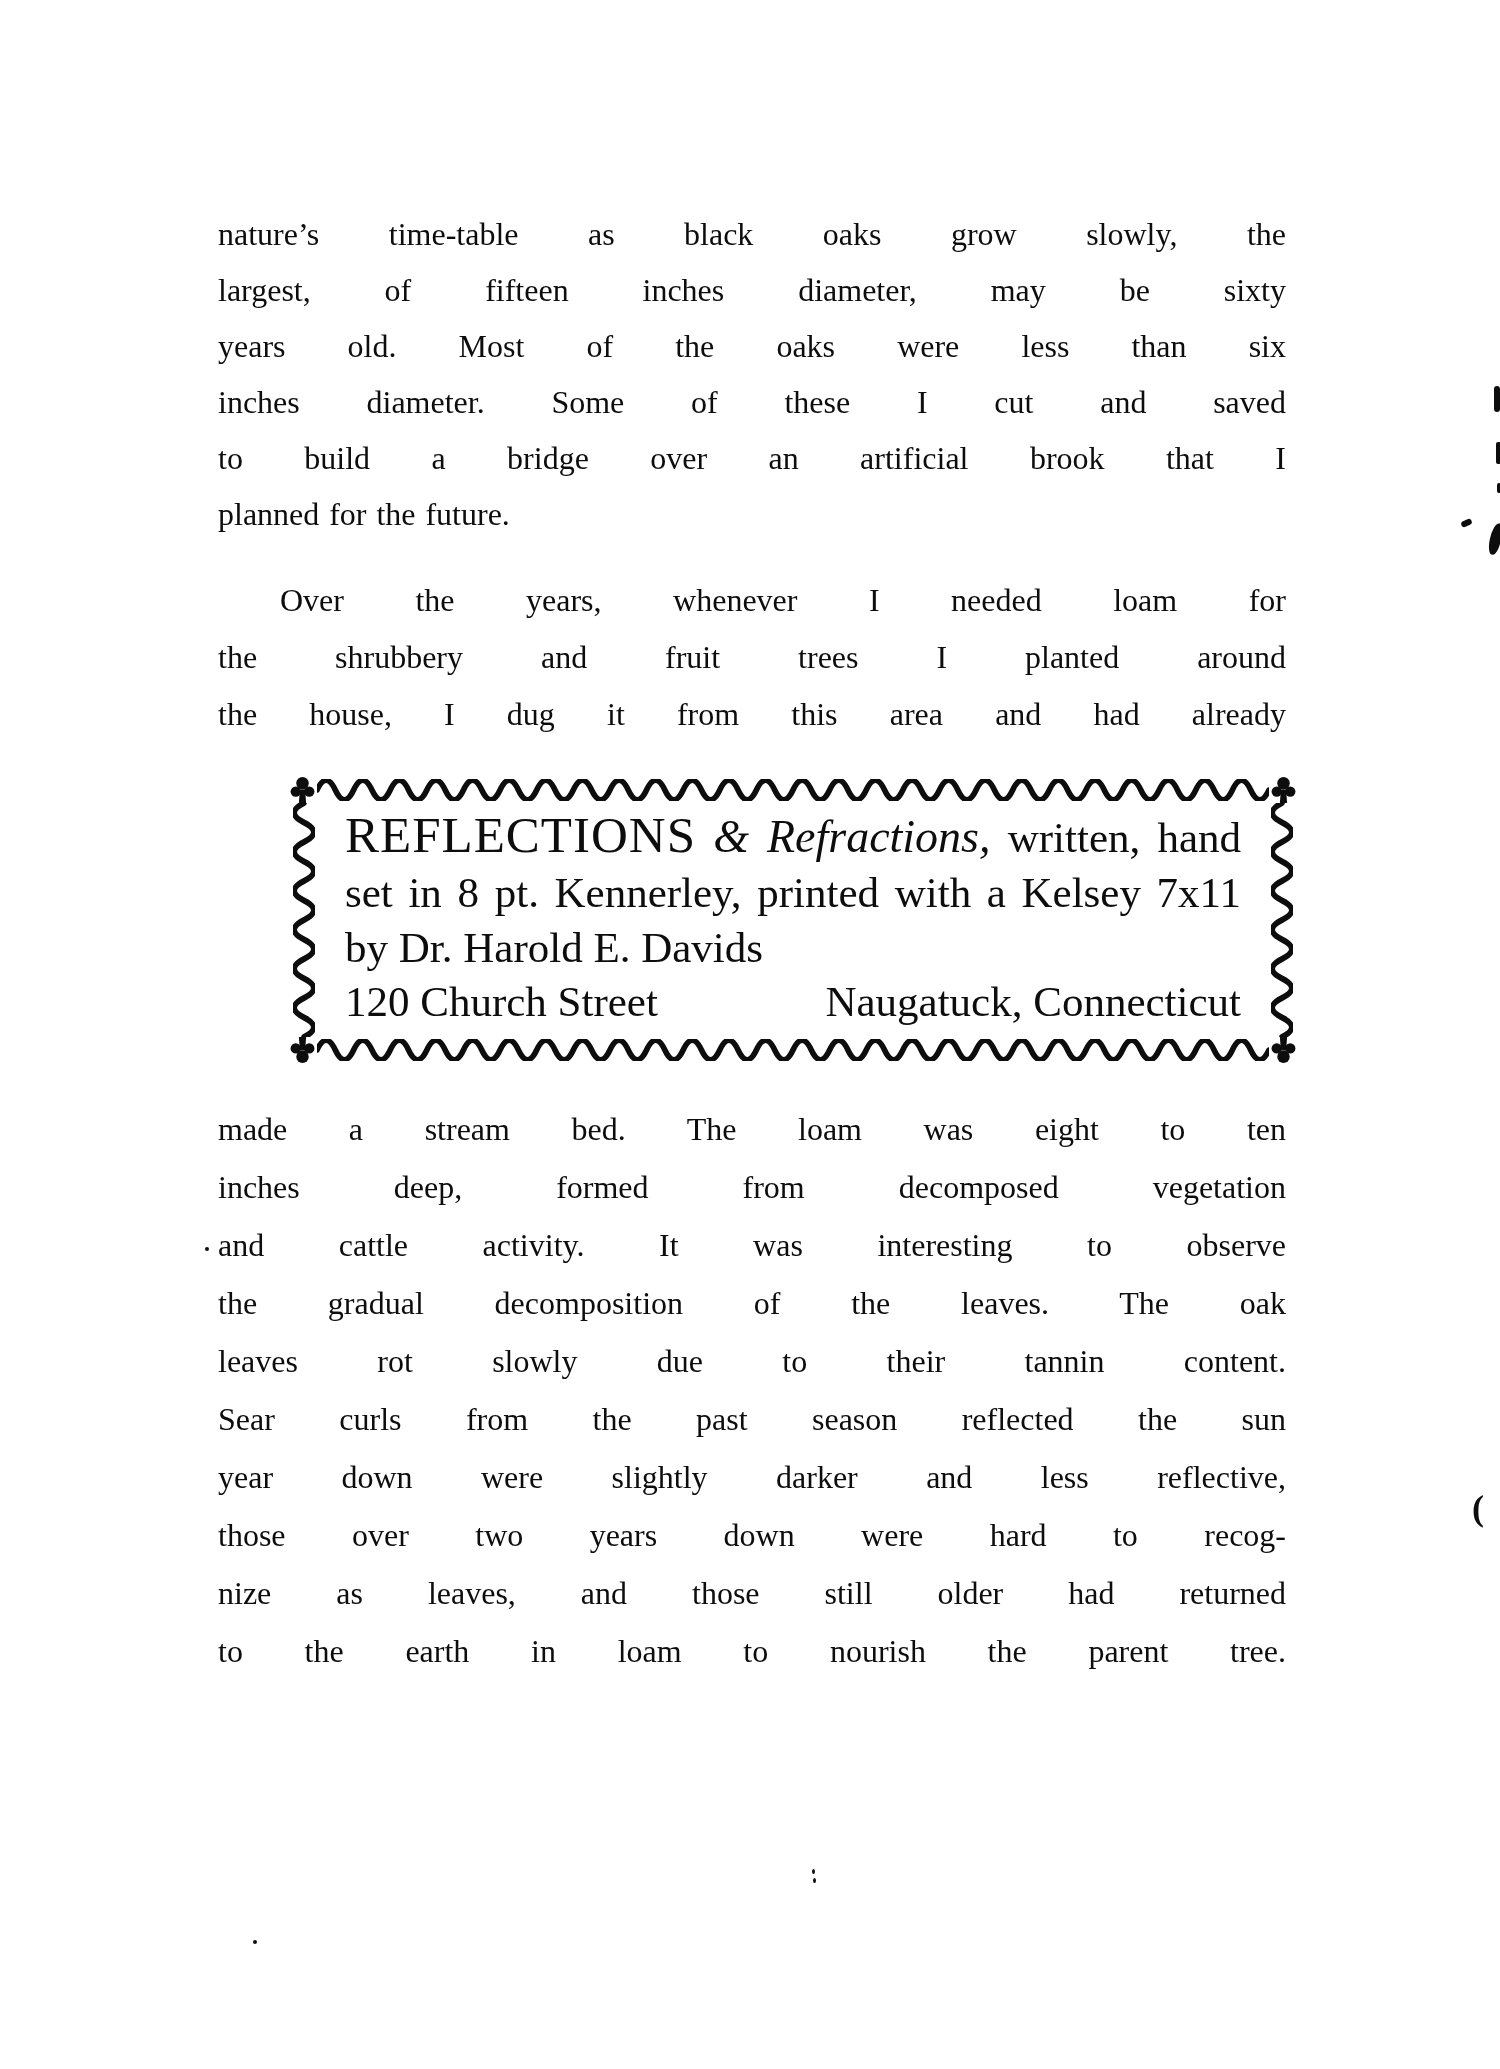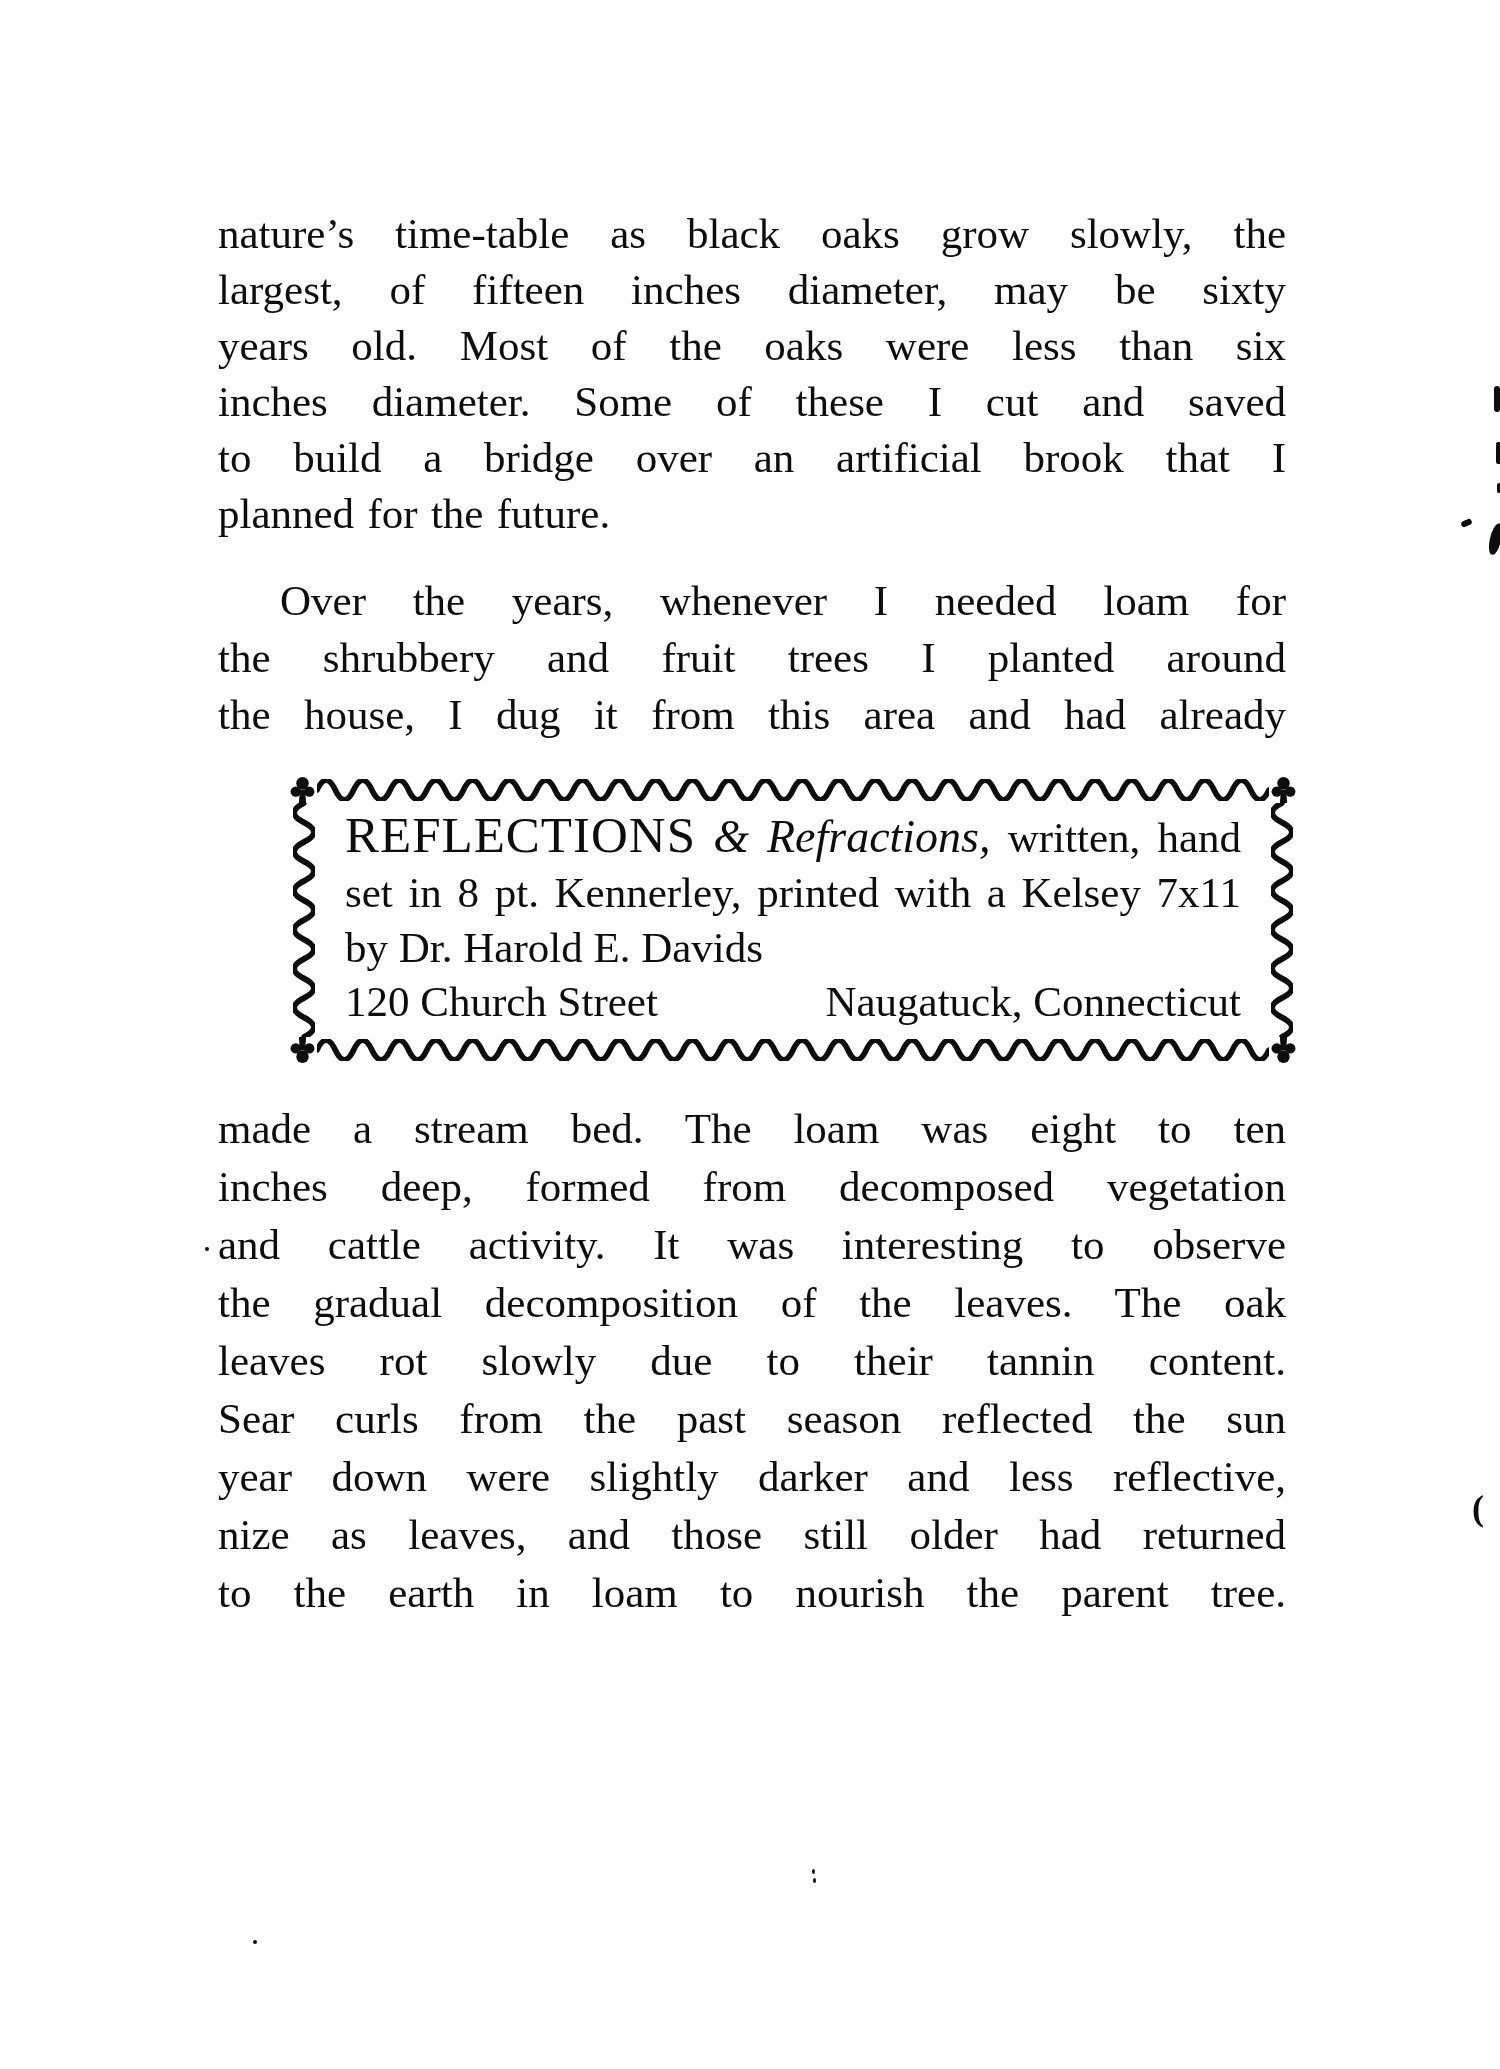--- a/index.html
+++ b/index.html
@@ -8,21 +8,21 @@
     width:1500px; height:2069px;
     margin:0 auto;
     background:#ffffff;
     font-family:"Liberation Serif","DejaVu Serif",serif;
     color:var(--ink,#0d0d0d);
     overflow:hidden;
   }
   .textblock {
     position:absolute;
     left:218px; width:1068px;
-    font-size:43px;
+    font-size:32px;
   }
   #para1 { top:206px;  line-height:56px; }
   #para2 { top:572px;  line-height:57px; }
   #para3 { top:1100px; line-height:58px; }
   .jline {
     text-align:justify;
     text-align-last:justify;
     word-spacing:0.06em;
   }
   
@@ -156,20 +156,21 @@
   </div>
 
   <div id="para3" class="textblock">
       <div class="jline">made a stream bed. The loam was eight to ten</div>
       <div class="jline">inches deep, formed from decomposed vegetation</div>
       <div class="jline">and cattle activity. It was interesting to observe</div>
       <div class="jline">the gradual decomposition of the leaves. The oak</div>
       <div class="jline">leaves rot slowly due to their tannin content.</div>
       <div class="jline">Sear curls from the past season reflected the sun</div>
       <div class="jline">year down were slightly darker and less reflective,</div>
+      <div class="jline">those over two years down were hard to recog-</div>
       <div class="jline">nize as leaves, and those still older had returned</div>
       <div class="jline" style="text-align-last: justify;">to the earth in loam to nourish the parent tree.</div>
     </div>
 
   <div id="mark-r1" class="mark"></div>
   <div id="mark-r2" class="mark"></div>
   <div id="mark-r3" class="mark"></div>
   <div id="mark-r4" class="mark"></div>
   <div id="mark-r5" class="mark"></div>
   <div id="mark-paren">(</div>

